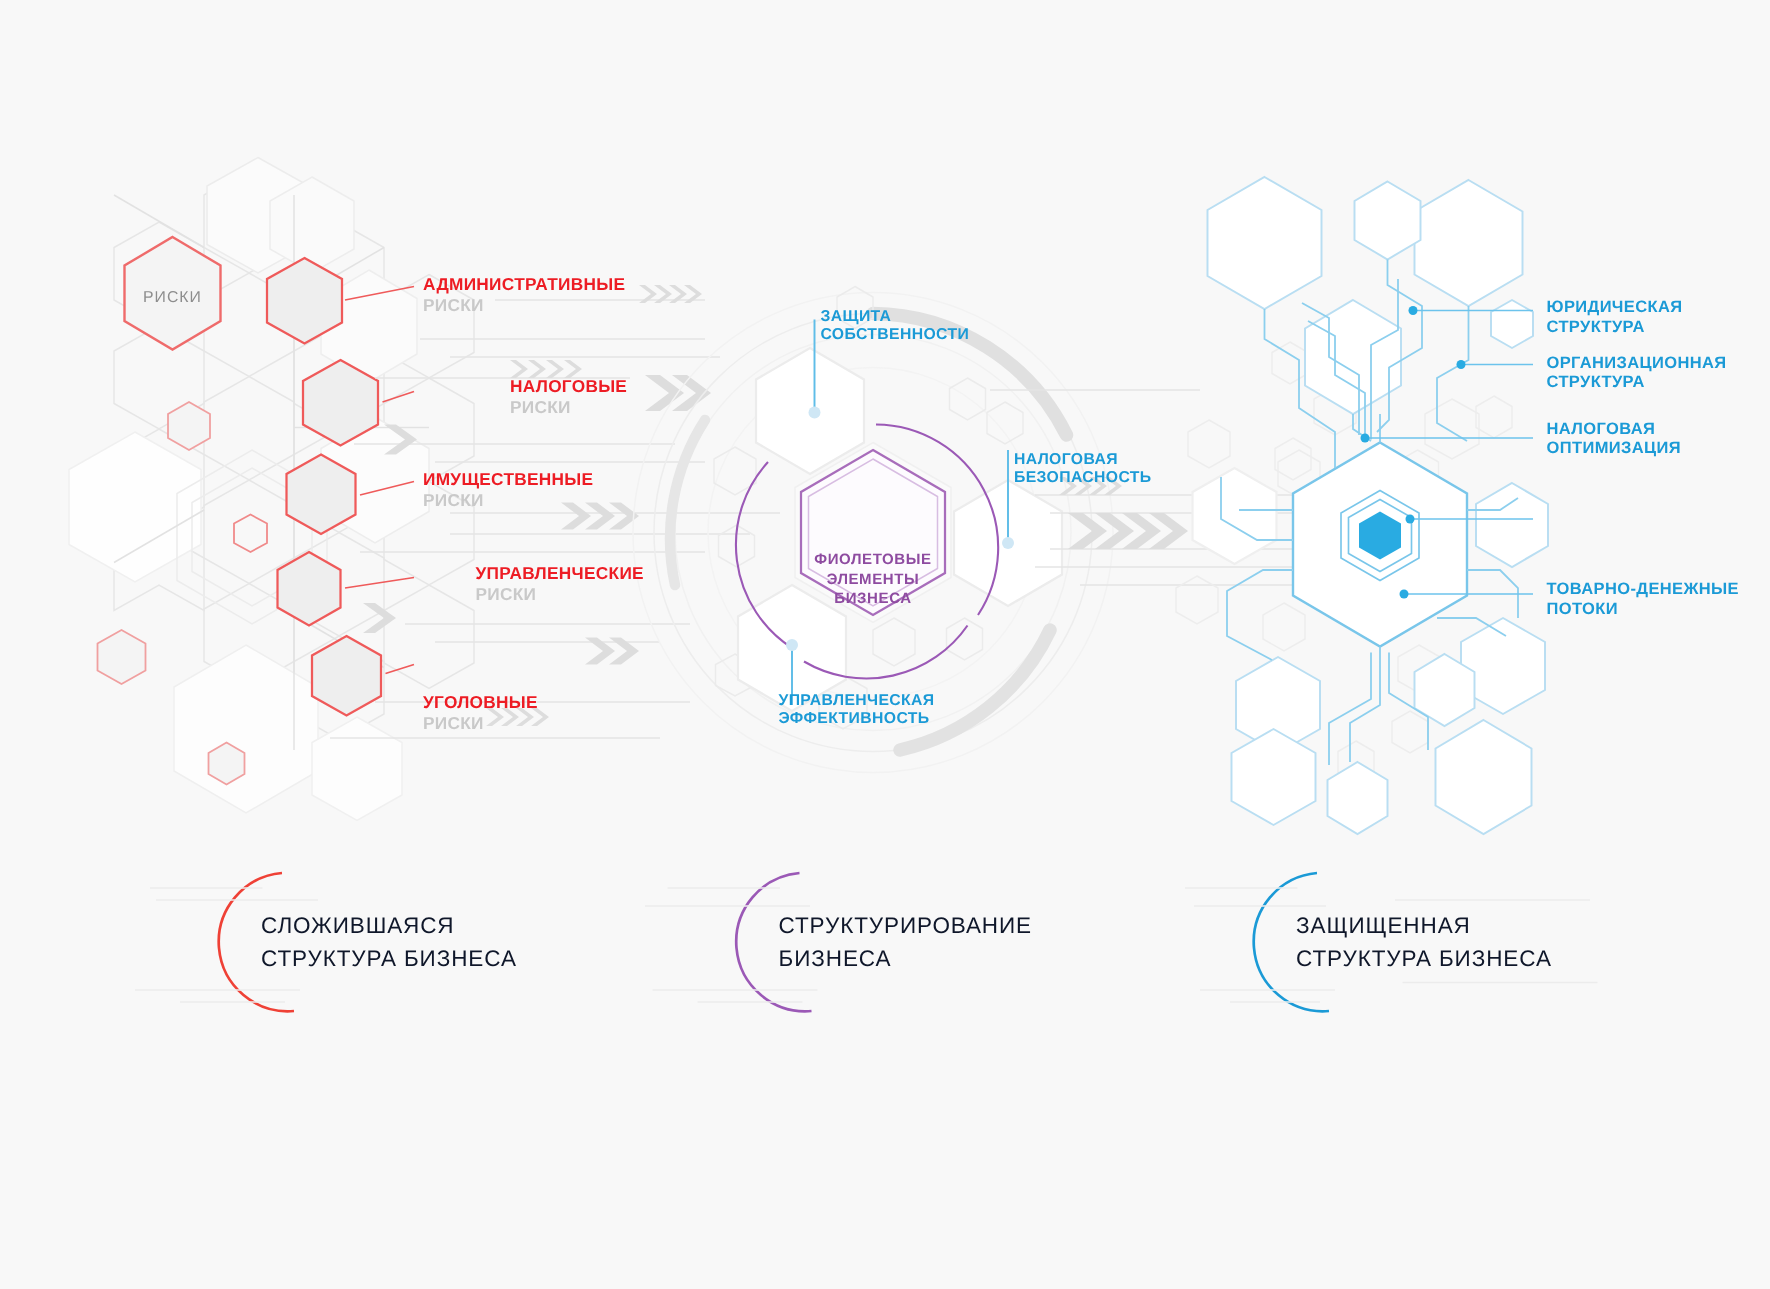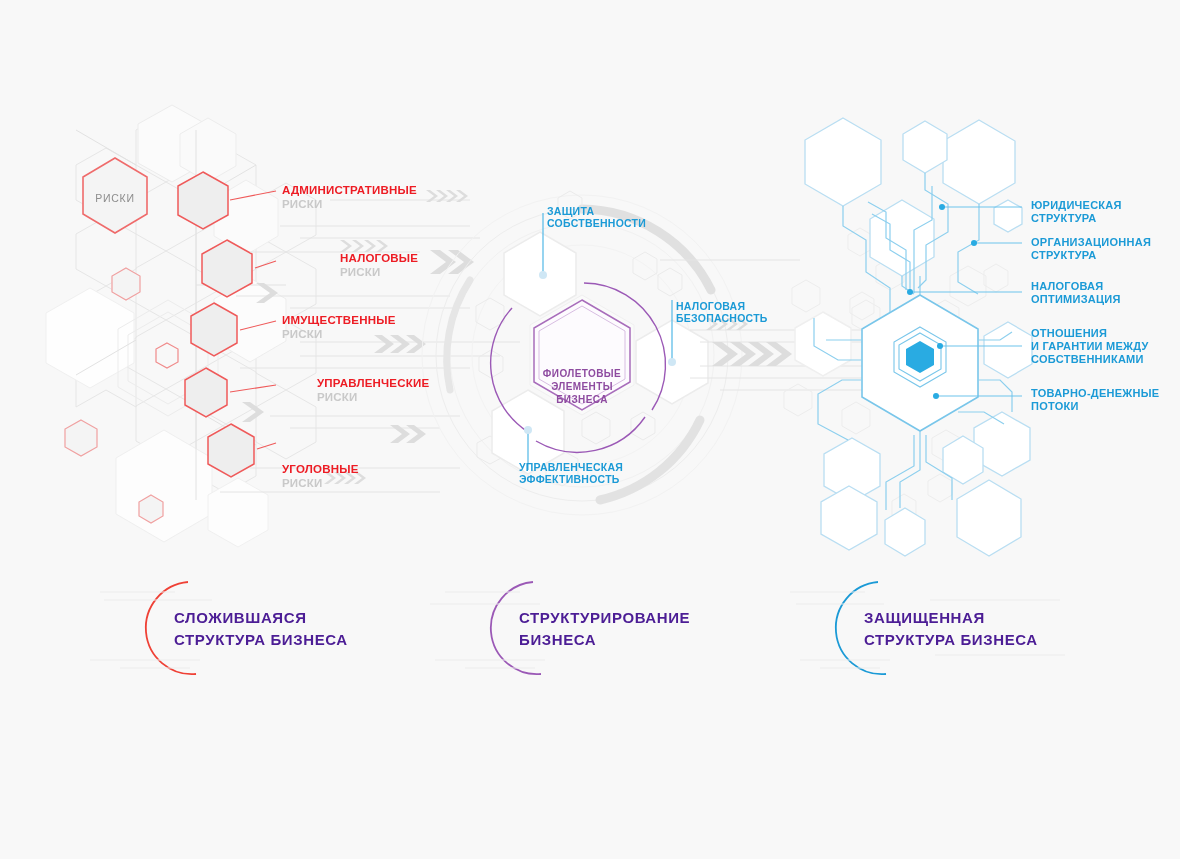--- a/index.html
+++ b/index.html
@@ -62,22 +62,22 @@
   }
   .legend-text {
     position: absolute;
     white-space: nowrap;
     line-height: 1.45;
   }
   .legend-text span {
     display: block;
     font-size: 15px;
     letter-spacing: 0.6px;
-    color: #4c1d95;
-    font-weight: 700;
+    color: #0f172a;
+    font-weight: 400;
   }
   .hex-label {
     position: absolute;
     text-align: center;
     white-space: nowrap;
   }
   .hex-label.risks span {
     font-size: 10.5px;
     letter-spacing: 0.7px;
     color: #8d8d8d;
@@ -450,25 +450,20 @@
     <span>СТРУКТУРА</span>
   </div>
   <div class="lbl lbl-blue" style="left:1031px; top:236px;">
     <span>ОРГАНИЗАЦИОННАЯ</span>
     <span>СТРУКТУРА</span>
   </div>
   <div class="lbl lbl-blue" style="left:1031px; top:280px;">
     <span>НАЛОГОВАЯ</span>
     <span>ОПТИМИЗАЦИЯ</span>
   </div>
-  <div class="lbl lbl-blue" style="left:1031px; top:327px;">
-    <span>ОТНОШЕНИЯ</span>
-    <span>И ГАРАНТИИ МЕЖДУ</span>
-    <span>СОБСТВЕННИКАМИ</span>
-  </div>
   <div class="lbl lbl-blue" style="left:1031px; top:387px;">
     <span>ТОВАРНО-ДЕНЕЖНЫЕ</span>
     <span>ПОТОКИ</span>
   </div>
 
   <div class="legend-text" style="left:174px; top:607px;">
     <span>СЛОЖИВШАЯСЯ</span>
     <span>СТРУКТУРА БИЗНЕСА</span>
   </div>
   <div class="legend-text" style="left:519px; top:607px;">

